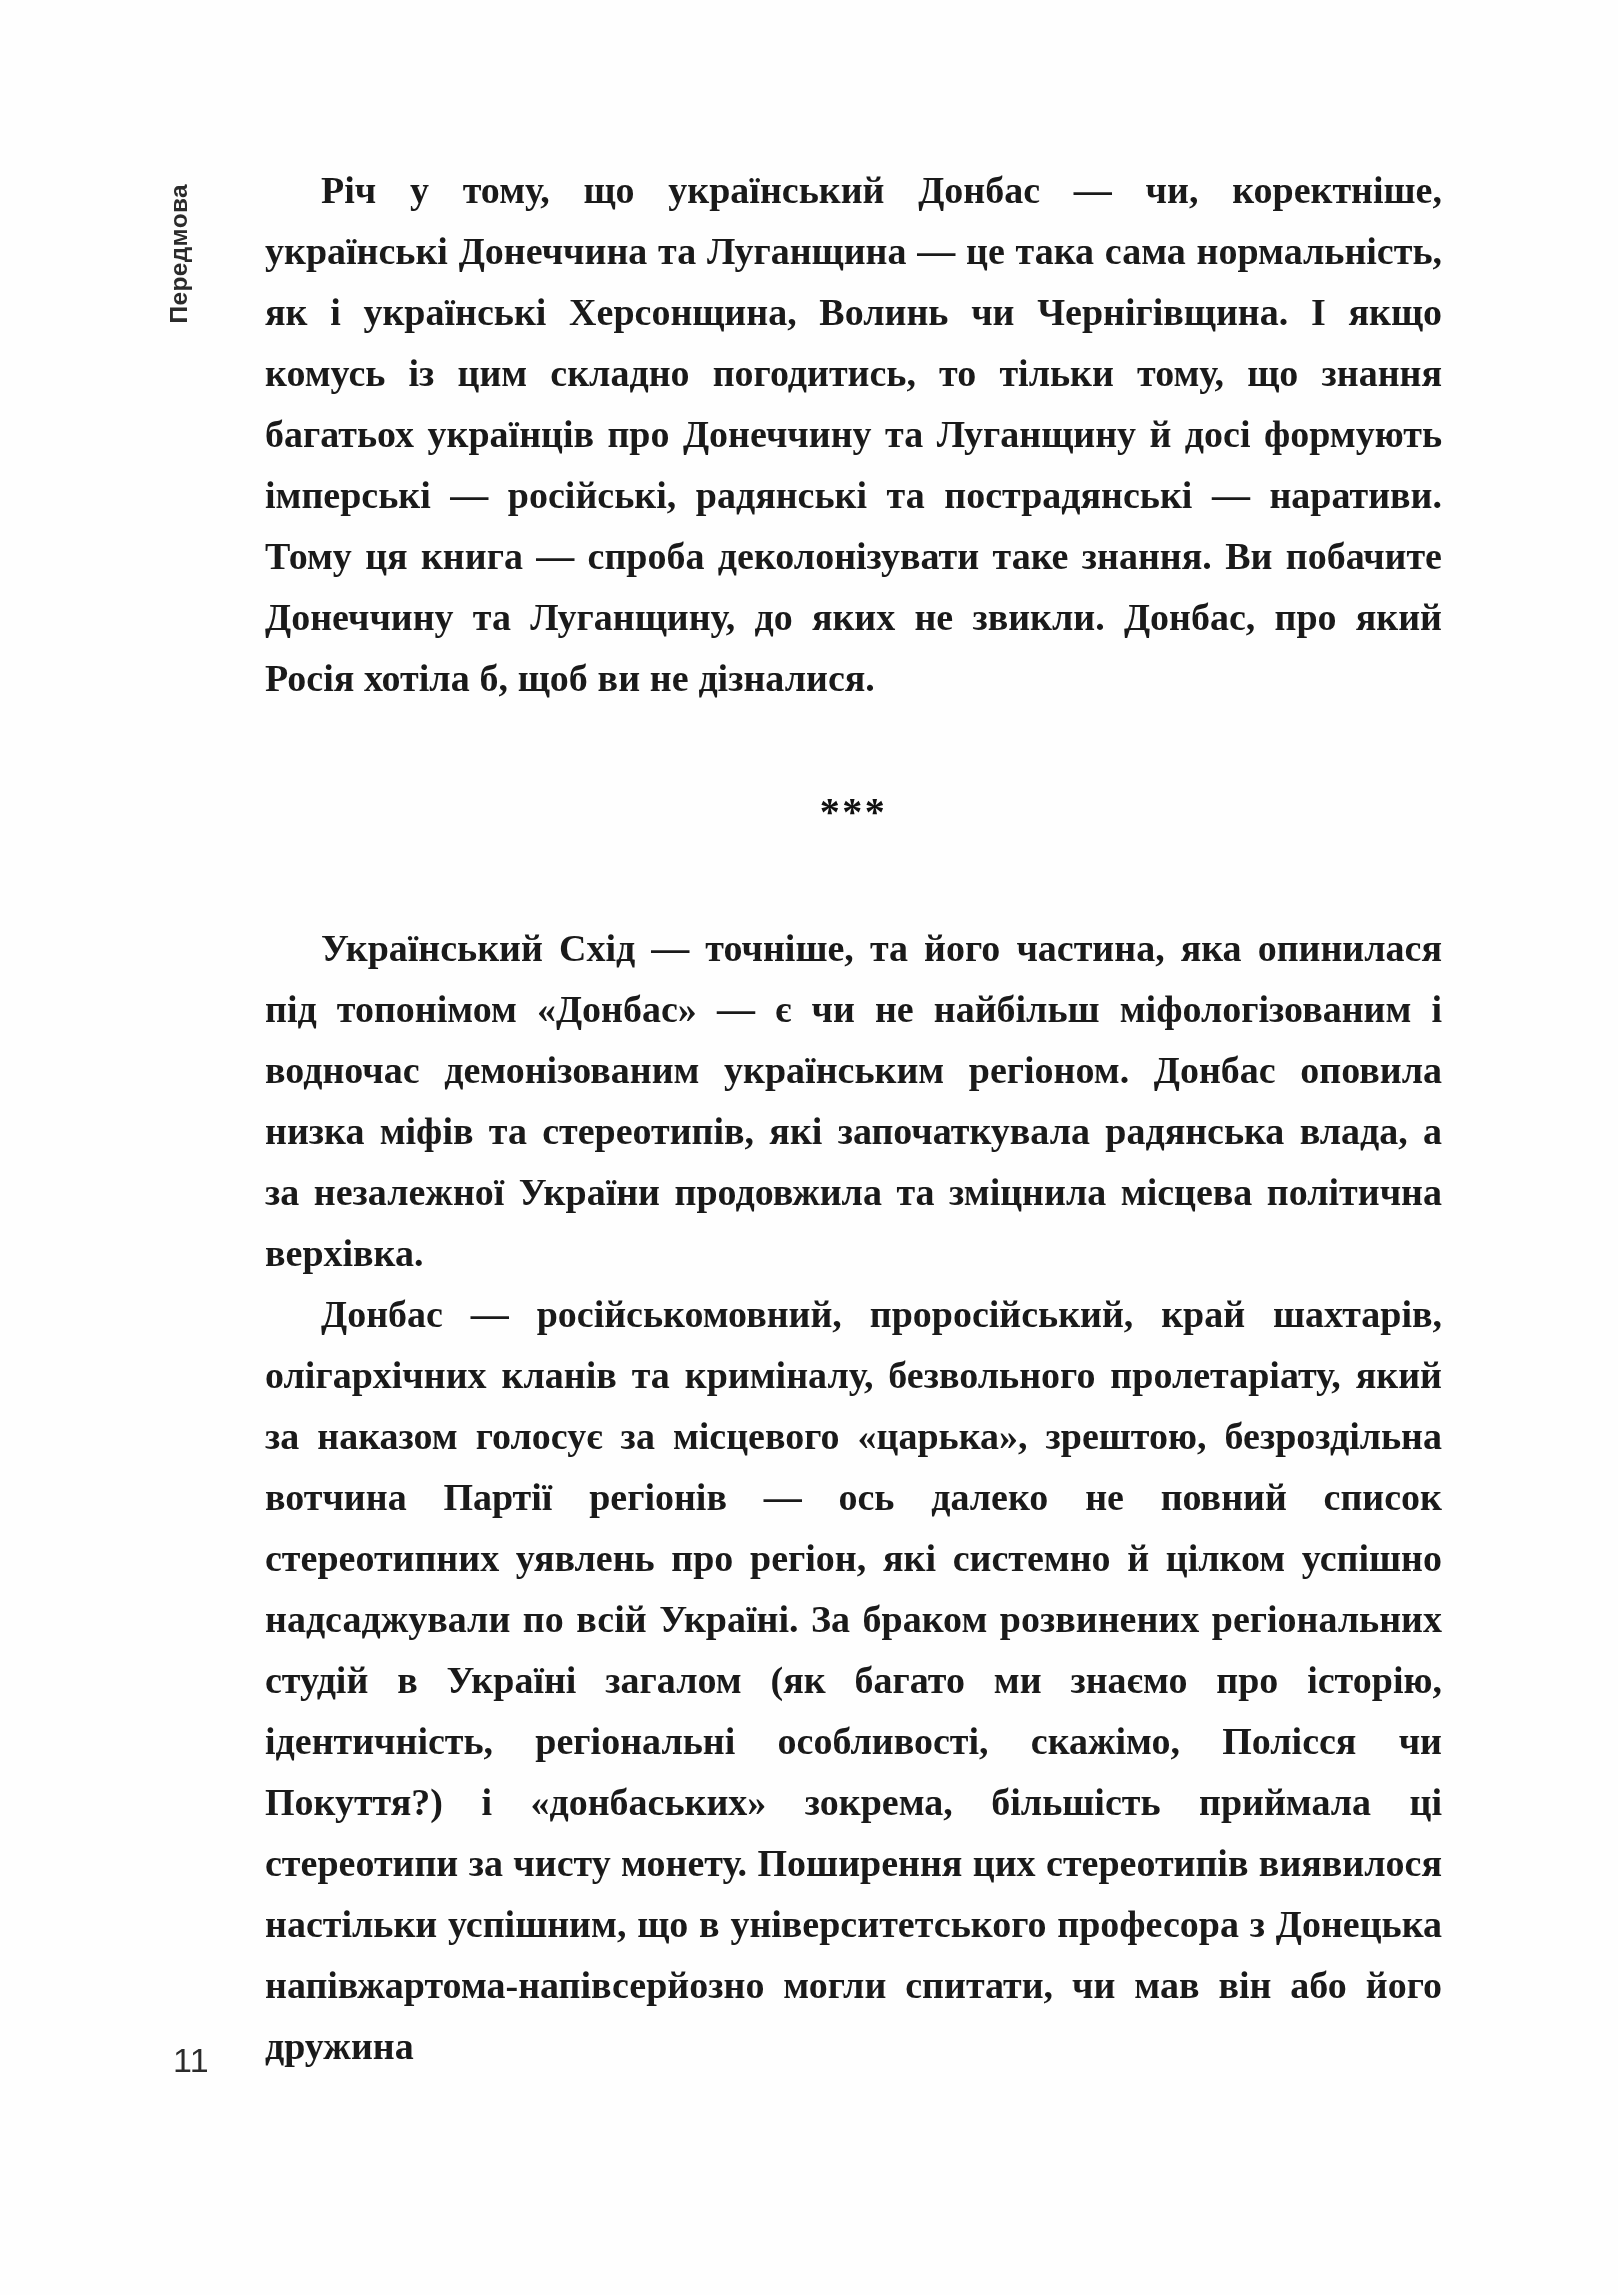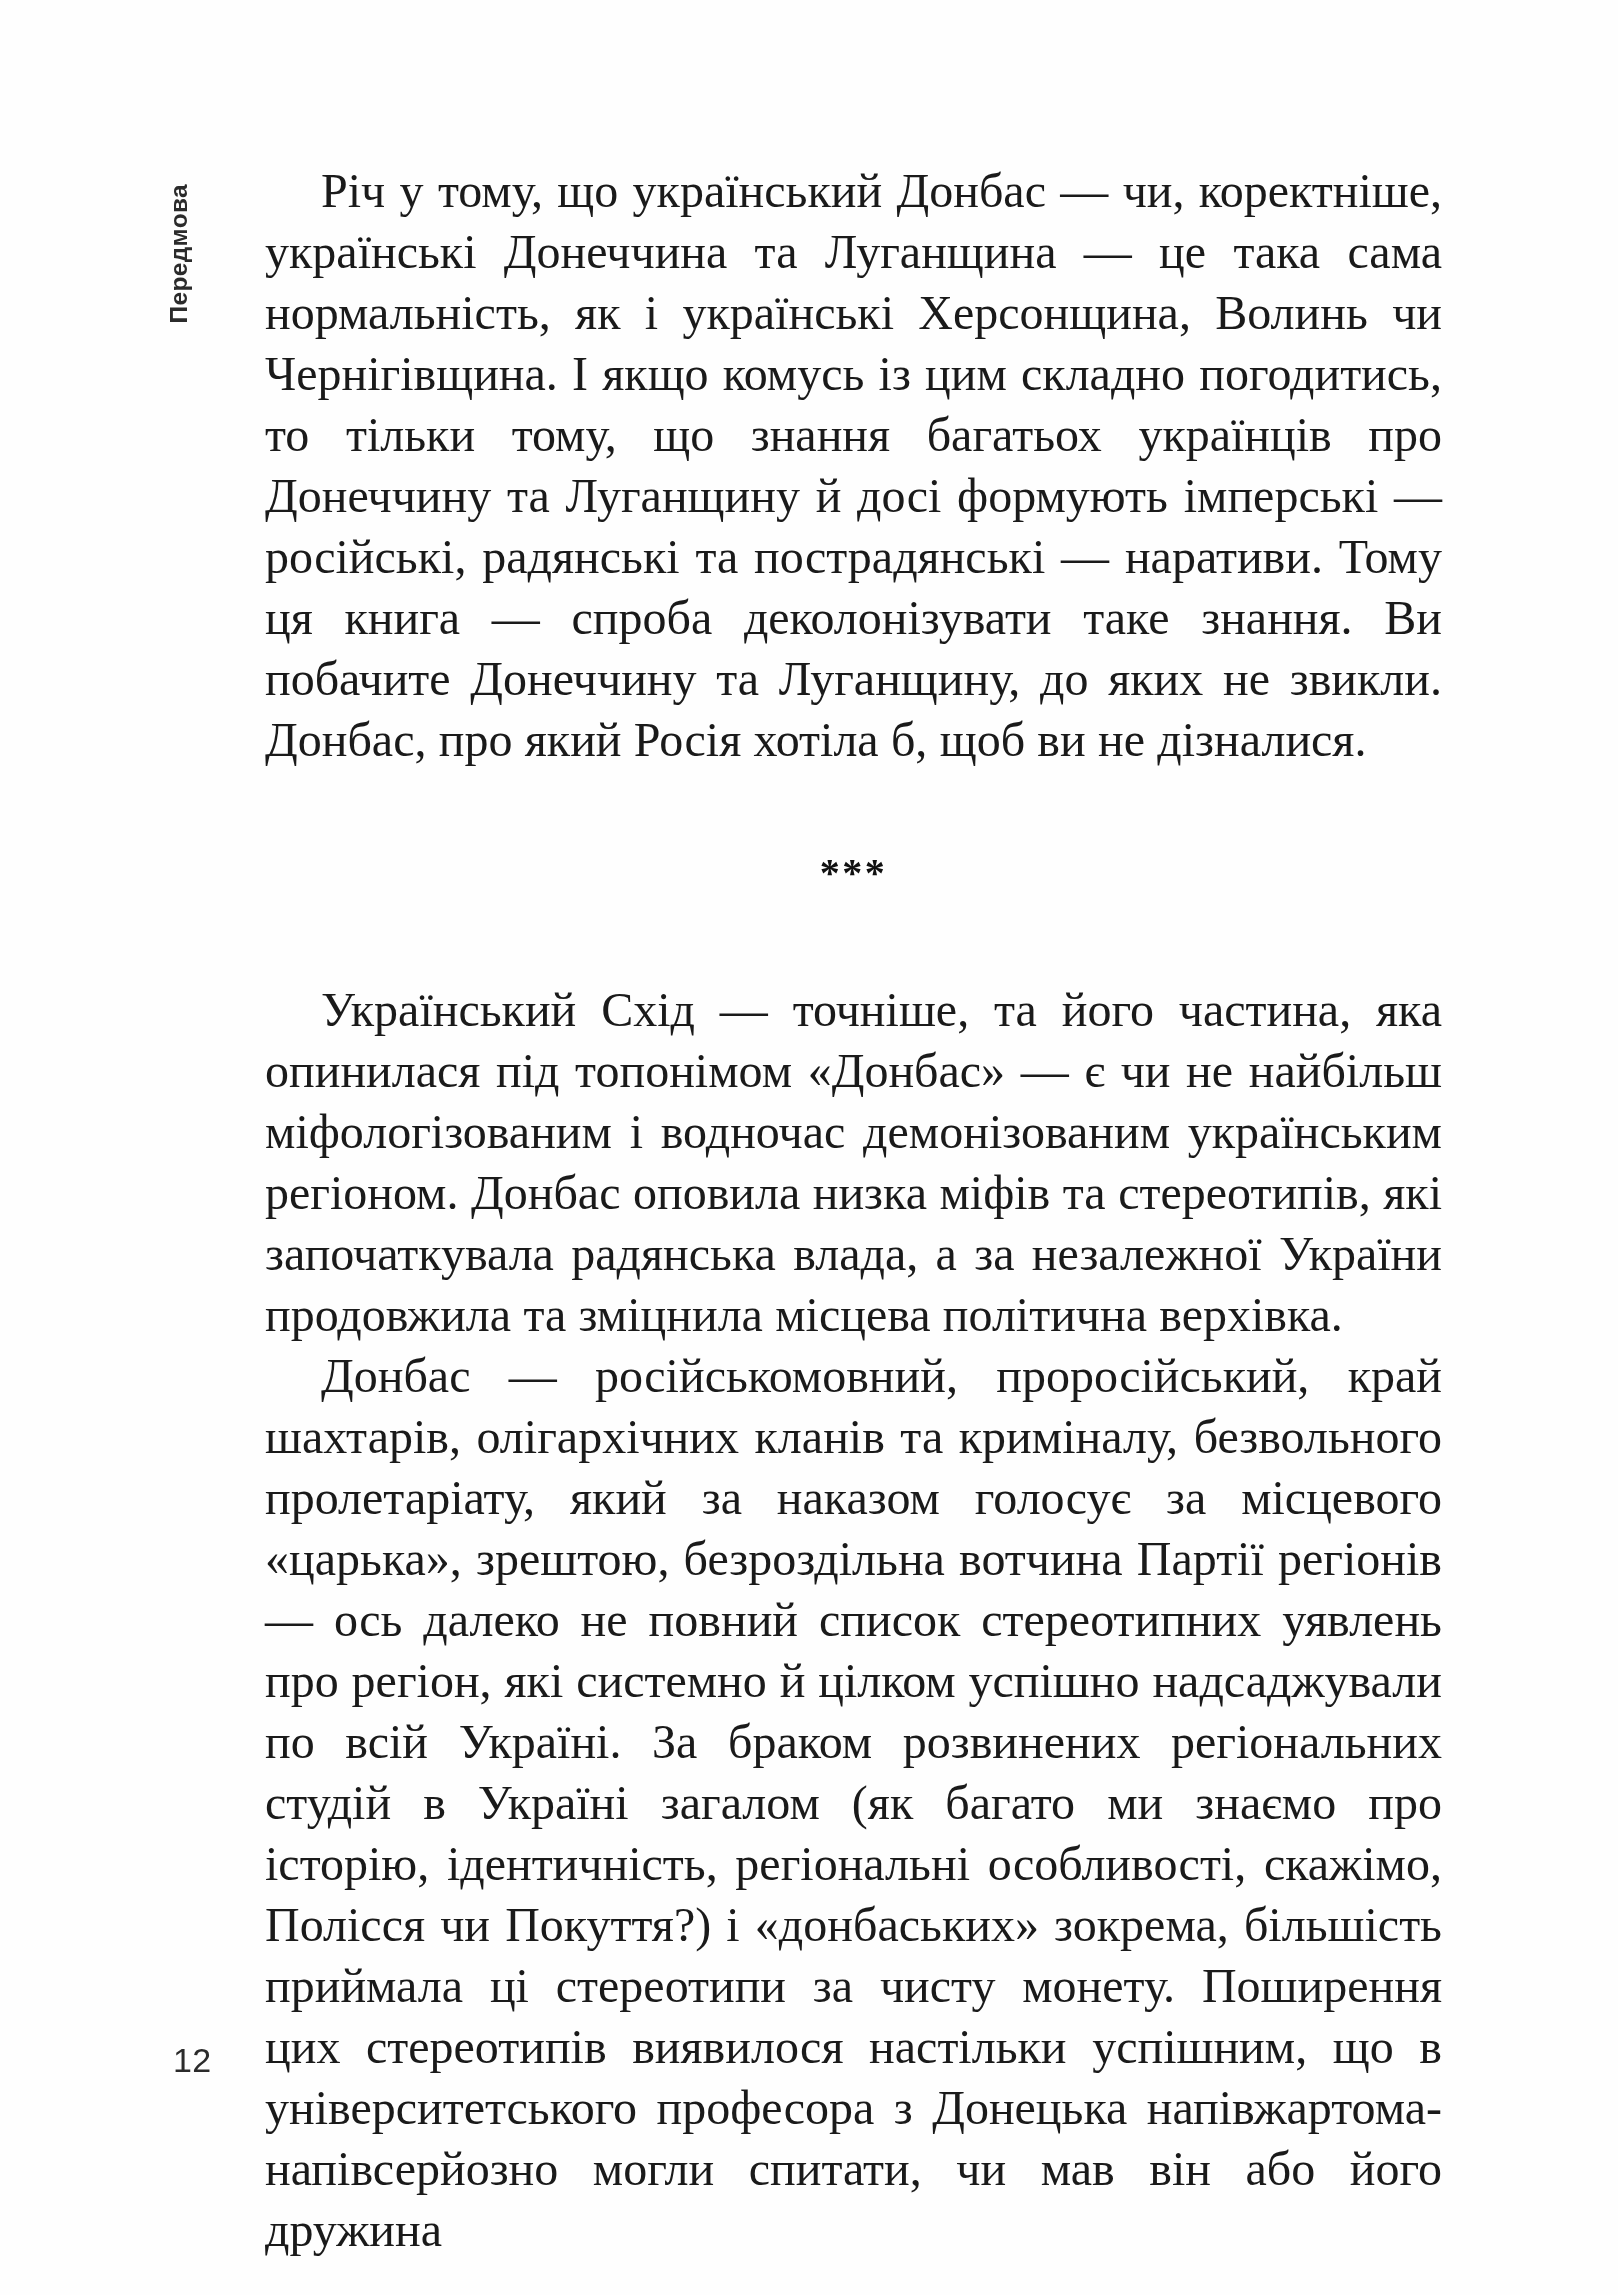--- a/index.html
+++ b/index.html
@@ -53,28 +53,29 @@
   
   .text-column {
     position: absolute;
     left: 265px;
     top: 160px;
     width: 1177px;
   }
 
   .para {
     margin: 0;
-    font-size: 48px;
+    font-size: 38px;
     line-height: 61px;
     text-align: justify;
     text-justify: inter-word;
     hyphens: manual;
     -webkit-hyphens: manual;
     letter-spacing: 0px;
     word-spacing: 0.3px;
+    font-weight: bold;
   }
   .para.indent {
     text-indent: 56px;
   }
   .para + .para {
     margin-top: 0;
   }
 
   .scene-break {
     text-align: center;
@@ -88,21 +89,21 @@
     font-weight: 700;
   }
 </style>
 </head>
 <body>
 
 <div class="page" style="background: rgb(254, 254, 254); color: rgb(26, 26, 26);">
 
   <div class="running-head">Передмова</div>
 
-  <div class="folio">12</div>
+  <div class="folio">11</div>
 
   <div class="text-column">
 
     <p class="para indent">Річ у тому, що український Донбас — чи, коректніше, українські Донеччина та Луганщина — це така сама нормальність, як і українські Херсонщина, Волинь чи Чернігівщина. І якщо комусь із цим складно погодитись, то тільки тому, що знання багатьох українців про Донеччину та Луганщину й досі формують імперські — російські, радянські та пострадянські — наративи. Тому ця книга — спроба деколонізувати таке знання. Ви побачите Донеччину та Луганщину, до яких не звикли. Донбас, про який Росія хотіла б, щоб ви не дізналися.</p>
 
     <div class="scene-break">***</div>
 
     <p class="para indent">Український Схід — точніше, та його частина, яка опинилася під топонімом «Донбас» — є чи не найбільш міфологізованим і водночас демонізованим українським регіоном. Донбас оповила низка міфів та стереотипів, які започаткувала радянська влада, а за незалежної України продовжила та зміцнила місцева політична верхівка.</p>
 
     <p class="para indent">Донбас — російськомовний, проросійський, край шахтарів, олігархічних кланів та криміналу, безвольного пролетаріату, який за наказом голосує за місцевого «царька», зрештою, безроздільна вотчина Партії регіонів — ось далеко не повний список стереотипних уявлень про регіон, які системно й цілком успішно надсаджували по всій Україні. За браком розвинених регіональних студій в Україні загалом (як багато ми знаємо про історію, ідентичність, регіональні особливості, скажімо, Полісся чи Покуття?) і «донбаських» зокрема, більшість приймала ці стереотипи за чисту монету. Поширення цих стереотипів виявилося настільки успішним, що в університетського професора з Донецька напівжартома-напівсерйозно могли спитати, чи мав він або його дружина</p>

